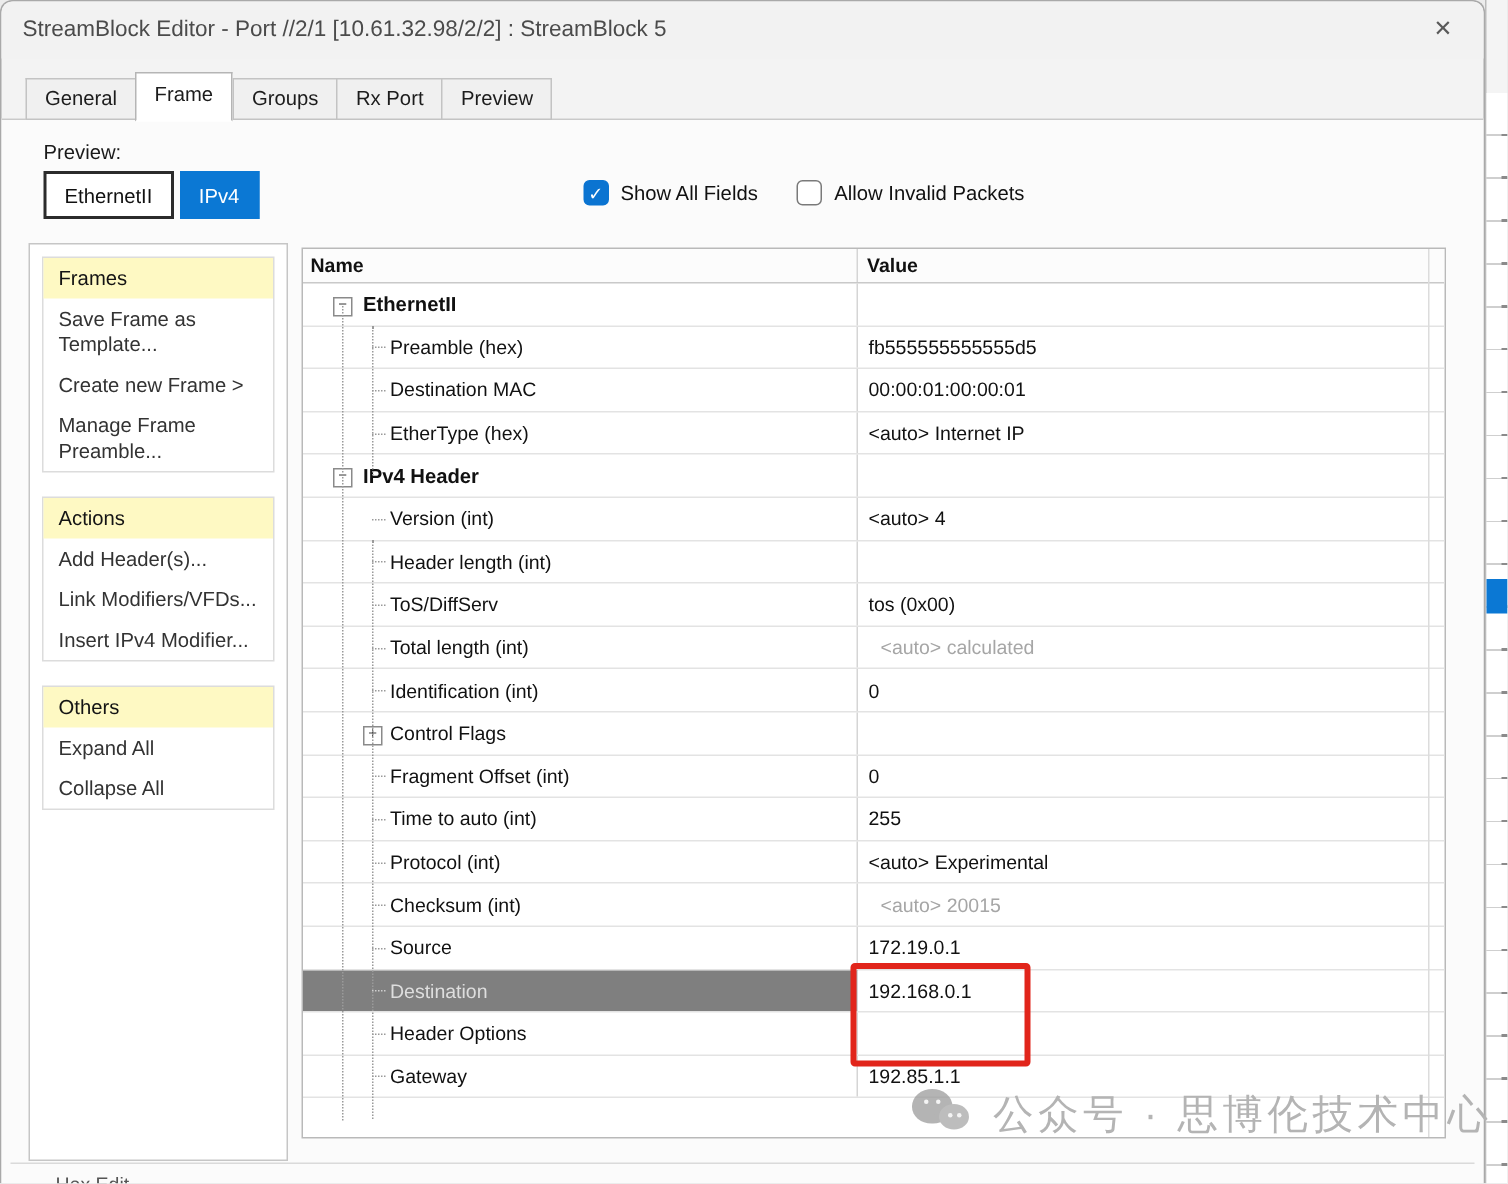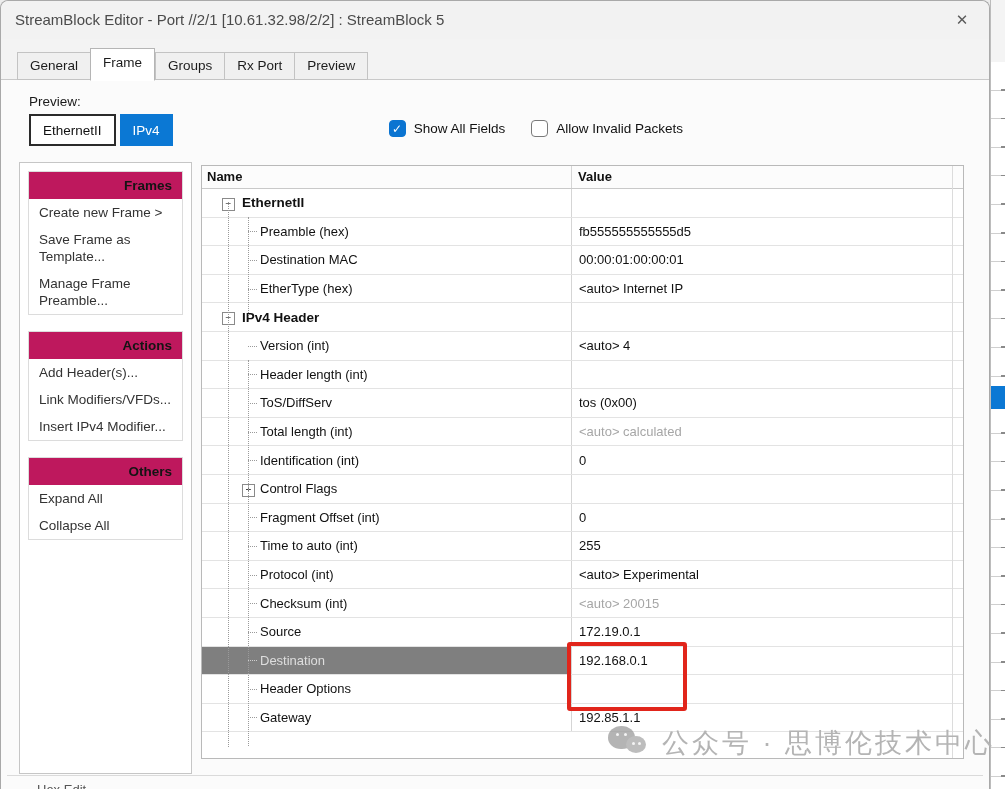--- a/index.html
+++ b/index.html
@@ -31,34 +31,34 @@
   .opts{position:absolute;right:306px;top:40px;display:flex;gap:26px;white-space:nowrap;}
   .opt{display:flex;align-items:center;gap:8px;font-size:13.5px;color:#111;}
   .cbox{width:17px;height:17px;border:1px solid #7a7a7a;border-radius:4px;background:#fff;box-sizing:border-box;
         display:inline-flex;align-items:center;justify-content:center;font-size:12px;color:transparent;}
   .cbox.on{background:#0b74d1;border-color:#0b74d1;color:#fff;}
 
   
   .sidebar{position:absolute;left:18px;top:82px;width:173px;height:612px;background:#ffffff;
            border:1px solid #c6c6c6;box-sizing:border-box;padding:8px;}
   .card{border:1px solid #dcdcdc;background:#fff;margin-bottom:16px;}
-  .card-h{background:#be185d;font-weight:bold;font-size:13.5px;color:#141414;padding:6px 10px;text-align:right;}
+  .card-h{background:#fef9c3;font-weight:normal;font-size:13.5px;color:#141414;padding:6px 10px;}
   .card-i{font-size:13.5px;color:#333;padding:5px 10px;line-height:17px;cursor:pointer;}
 
   
   .ptable{position:absolute;left:200px;top:85px;width:763px;height:594px;background:#ffffff;
           border:1px solid #b9b9b9;box-sizing:border-box;overflow:hidden;}
   .thead{display:flex;height:22px;border-bottom:1px solid #c9c9c9;background:#fcfcfc;font-weight:bold;font-size:13px;color:#111;}
   .thead .c1{width:370px;box-sizing:border-box;padding:3px 0 0 5px;border-right:1px solid #d5d5d5;}
   .thead .c2{flex:1;padding:3px 0 0 6px;}
   .trow{display:flex;height:28.6px;border-bottom:1px solid #e3e3e3;box-sizing:border-box;font-size:13px;color:#111;}
   .cell{box-sizing:border-box;display:flex;align-items:center;position:relative;}
   .cell.name{width:370px;padding-left:58px;border-right:1px solid #d5d5d5;}
   .cell.value{flex:1;padding-left:7px;}
-  .cell.value.muted{color:#a6a6a6;}
+  .cell.value.muted{color:#a6a6a6;margin-left:8px;}
   .trow.group .cell.name{padding-left:40px;font-weight:bold;font-size:13.5px;}
   .trow:not(.group) .cell.name::before{content:"";position:absolute;left:46px;top:50%;width:9px;border-top:1px dotted #9a9a9a;}
   .trow .cell.name.deep::before{display:none;}
   .expbox{position:absolute;width:11px;height:11px;border:1px solid #8a8a8a;background:#fff;font-size:10px;
           line-height:9px;text-align:center;color:#444;font-weight:normal;}
   .trow.group .expbox{left:20px;top:9px;}
   .expbox.inner{left:40px;top:9px;}
   .trow.sel .cell.name{background:#7f7f7f;color:#dedede;}
   .trow.sel .cell.name::before{border-top-color:#cfcfcf;}
   .vline-root{position:absolute;left:26px;top:36px;height:545px;border-left:1px dotted #9a9a9a;}
@@ -127,22 +127,22 @@
         </div>
         <div class="opt">
           <span class="cbox">✓</span>
           <span>Allow Invalid Packets</span>
         </div>
       </div>
 
       <div class="sidebar">
         <div class="card">
           <div class="card-h">Frames</div>
+          <div class="card-i">Save Frame as Template...</div>
           <div class="card-i">Create new Frame &gt;</div>
-          <div class="card-i">Save Frame as Template...</div>
           <div class="card-i">Manage Frame Preamble...</div>
         </div>
         <div class="card">
           <div class="card-h">Actions</div>
           <div class="card-i">Add Header(s)...</div>
           <div class="card-i">Link Modifiers/VFDs...</div>
           <div class="card-i">Insert IPv4 Modifier...</div>
         </div>
         <div class="card">
           <div class="card-h">Others</div>

